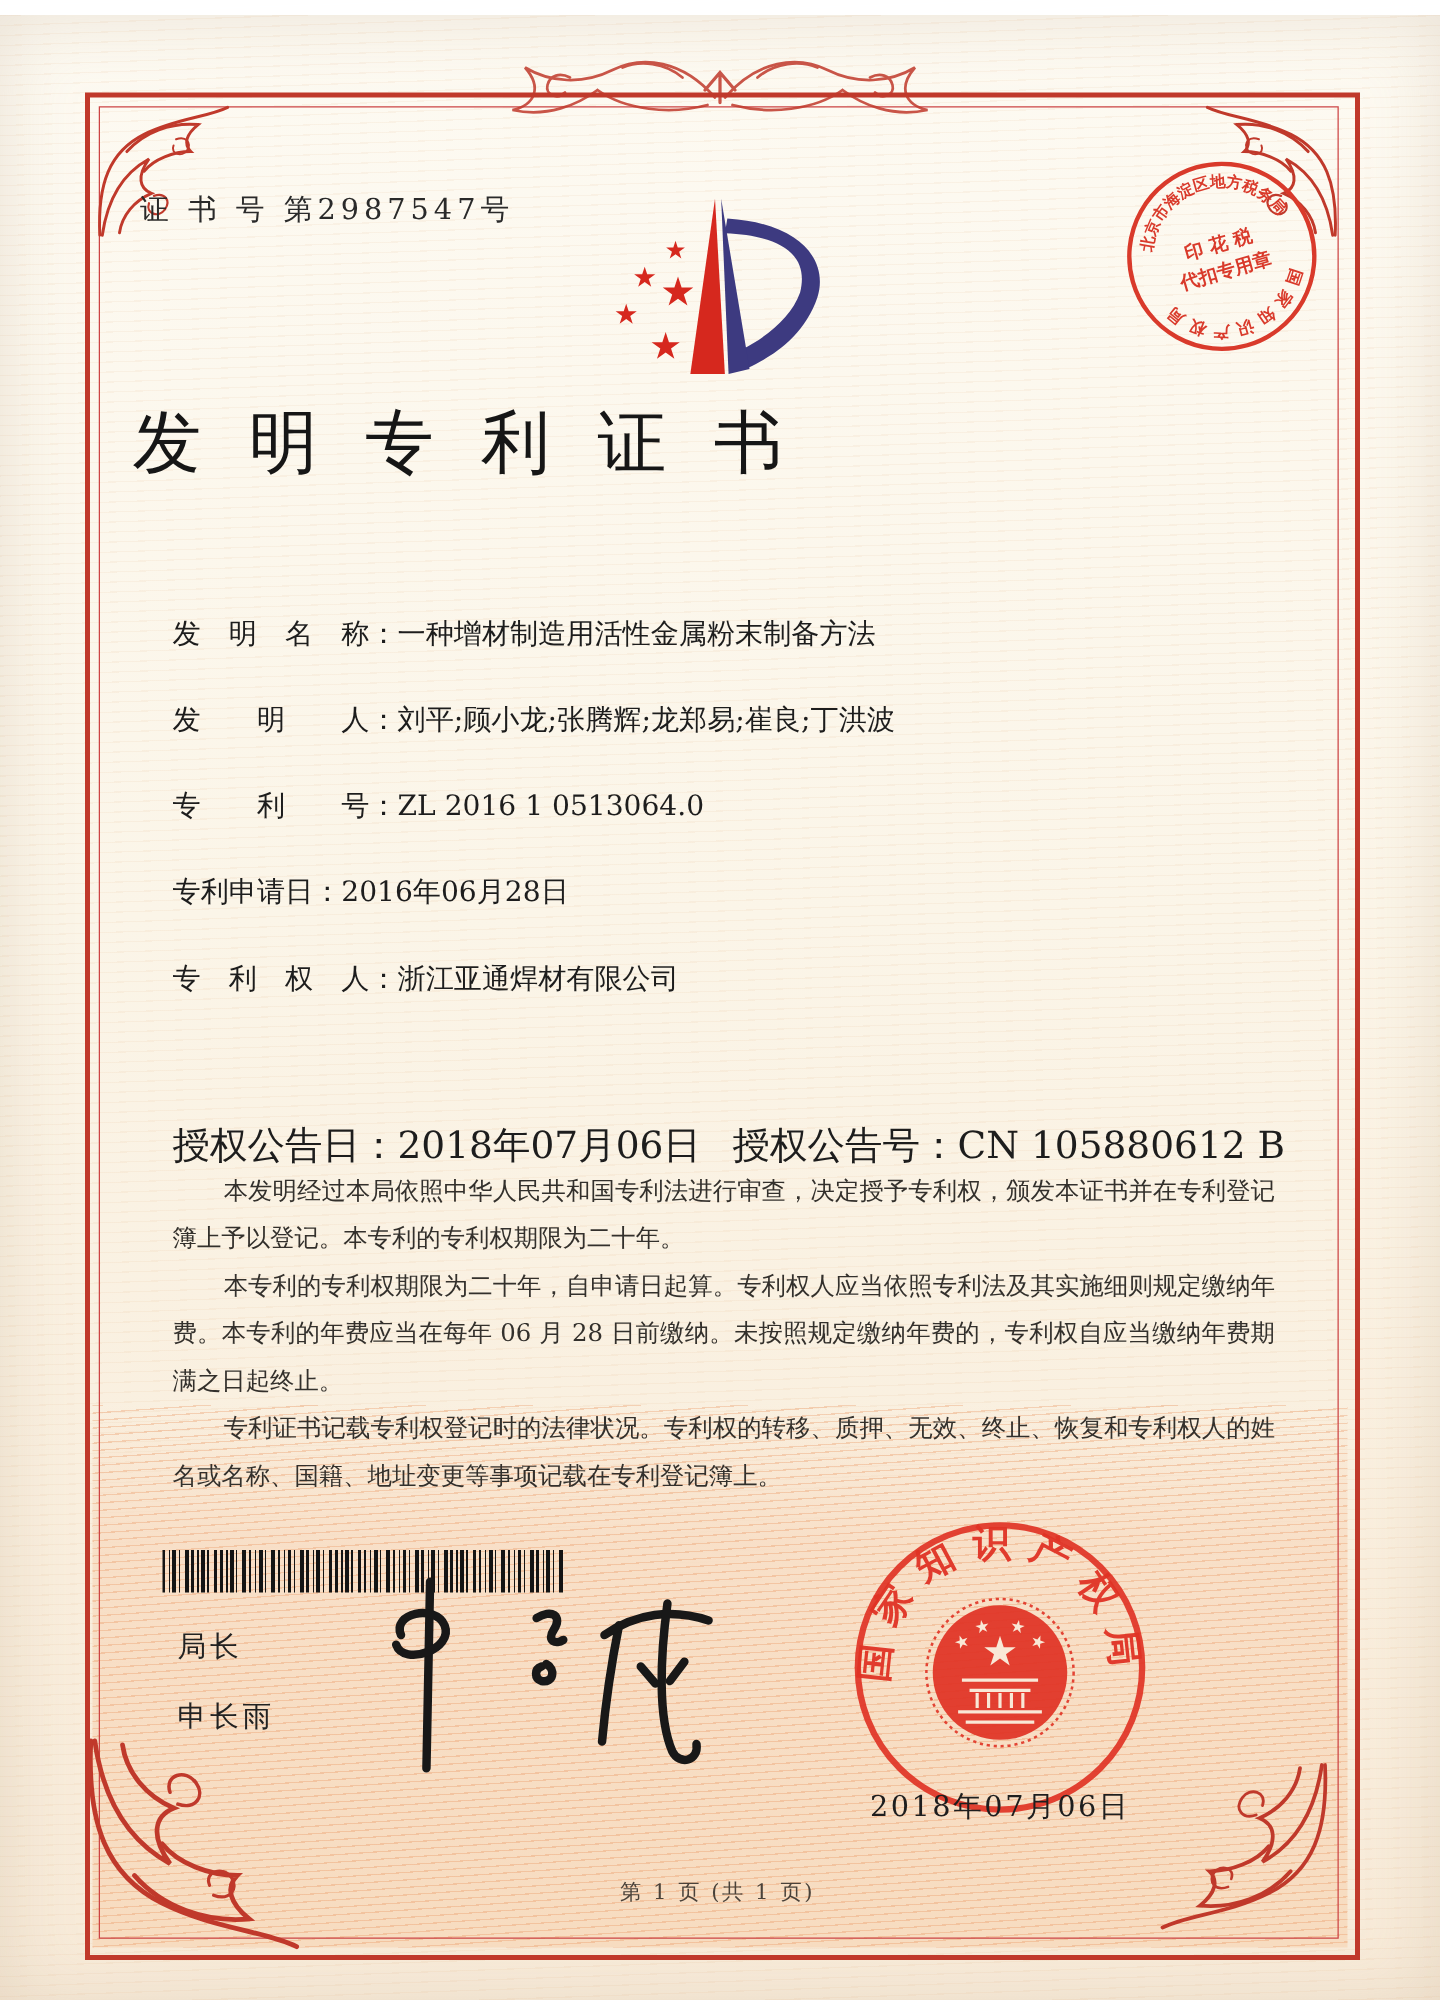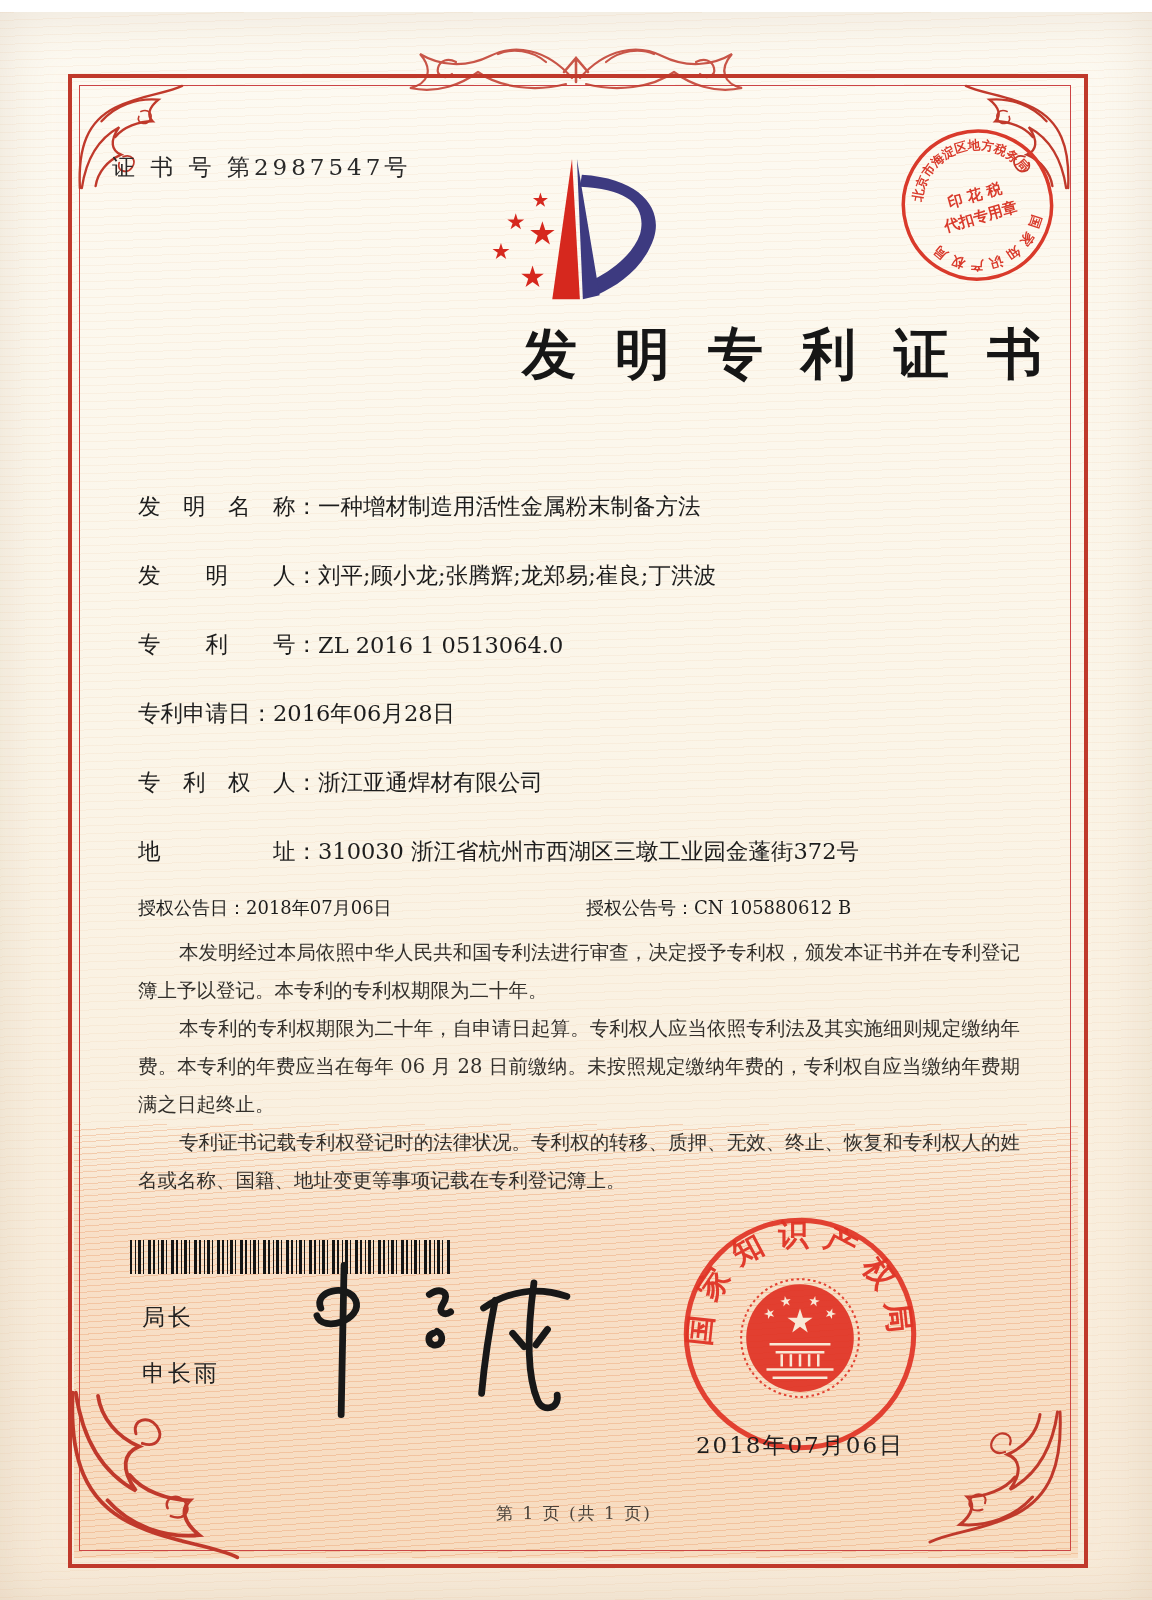--- a/index.html
+++ b/index.html
@@ -12,27 +12,27 @@
   .wave-band{position:absolute;left:74px;top:1112px;width:1004px;height:434px;
         background:
           repeating-linear-gradient(176deg,rgba(233,146,92,.34) 0 1px,rgba(255,255,255,0) 1px 6px),
           linear-gradient(180deg,rgba(250,238,222,0) 0,rgba(248,221,196,.85) 110px,#f7dcc0 100%);}
   .frame-outer{position:absolute;left:68px;top:62px;width:1012px;height:1486px;
         border:4px solid #c0392b;}
   .frame-inner{position:absolute;left:79px;top:73px;width:990px;height:1464px;
         border:1.5px solid #c44;}
   .cert-no{position:absolute;left:112px;top:140px;font-size:23px;letter-spacing:4px;color:#2a2a2a;}
   .logo{position:absolute;left:424px;top:140px;}
-  .title{position:absolute;left:68px;top:306px;width:1012px;text-align:right;
-        font-size:55px;font-weight:bold;color:#161616;letter-spacing:38px;text-indent:38px;}
+  .title{position:absolute;left:68px;top:306px;width:1012px;text-align:left;
+        font-size:55px;font-weight:normal;color:#161616;letter-spacing:38px;text-indent:38px;}
   .fields{position:absolute;left:138px;top:460px;width:890px;font-size:22.5px;color:#1d1d1d;}
   .frow{height:69px;display:flex;align-items:center;white-space:nowrap;}
   .frow .lab{flex:0 0 auto;}
   .frow .val{flex:0 0 auto;}
-  .grant-row{position:absolute;left:138px;top:884px;width:890px;font-size:18px;color:#1d1d1d;white-space:nowrap;}
+  .grant-row{position:absolute;left:138px;top:884px;width:890px;font-size:30px;color:#1d1d1d;white-space:nowrap;}
   .grant-row .right{position:absolute;left:448px;top:0;}
   .paras{position:absolute;left:138px;top:922px;width:882px;font-size:19.5px;line-height:38px;
         color:#33302c;text-align:justify;}
   .paras p{margin:0;text-indent:2.1em;}
   .barcode{position:absolute;left:130px;top:1228px;width:322px;height:34px;
         background:repeating-linear-gradient(90deg,#141414 0 2px,transparent 2px 5px,#141414 5px 6px,
           transparent 6px 8px,#141414 8px 11px,transparent 11px 13px,#141414 13px 14px,transparent 14px 18px,
           #141414 18px 21px,transparent 21px 23px);}
   .director{position:absolute;left:142px;top:1290px;font-size:23px;color:#222;letter-spacing:3px;}
   .director-name{position:absolute;left:142px;top:1346px;font-size:23px;color:#222;letter-spacing:3px;}
@@ -141,24 +141,20 @@
       <span class="lab">专　　利　　号：</span>
       <span class="val">ZL 2016 1 0513064.0</span>
     </div>
     <div class="frow">
       <span class="lab">专利申请日：</span>
       <span class="val">2016年06月28日</span>
     </div>
     <div class="frow">
       <span class="lab">专　利　权　人：</span>
       <span class="val">浙江亚通焊材有限公司</span>
-    </div>
-    <div class="frow">
-      <span class="lab">地　　　　　址：</span>
-      <span class="val">310030 浙江省杭州市西湖区三墩工业园金蓬街372号</span>
     </div>
   </div>
 
   <div class="grant-row">
     <span>授权公告日：</span><span>2018年07月06日</span>
     <span class="right"><span>授权公告号：</span><span>CN 105880612 B</span></span>
   </div>
 
   <div class="paras">
     <p>本发明经过本局依照中华人民共和国专利法进行审查，决定授予专利权，颁发本证书并在专利登记簿上予以登记。本专利的专利权期限为二十年。</p>

